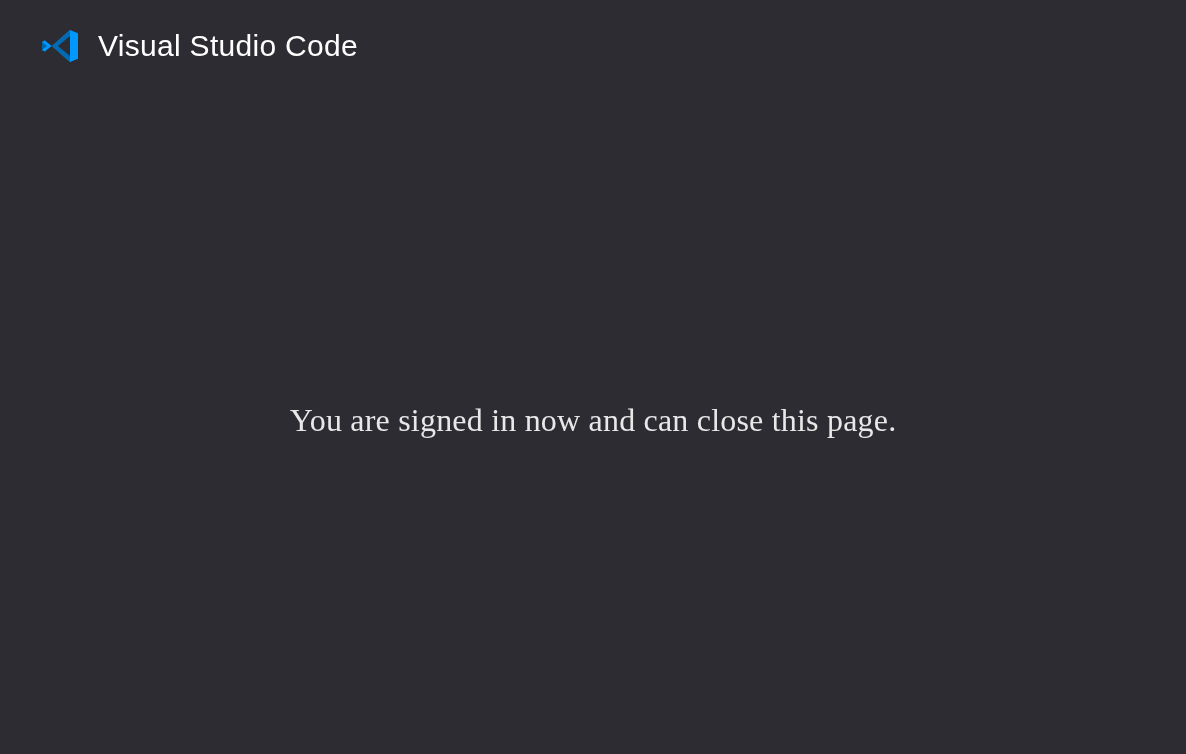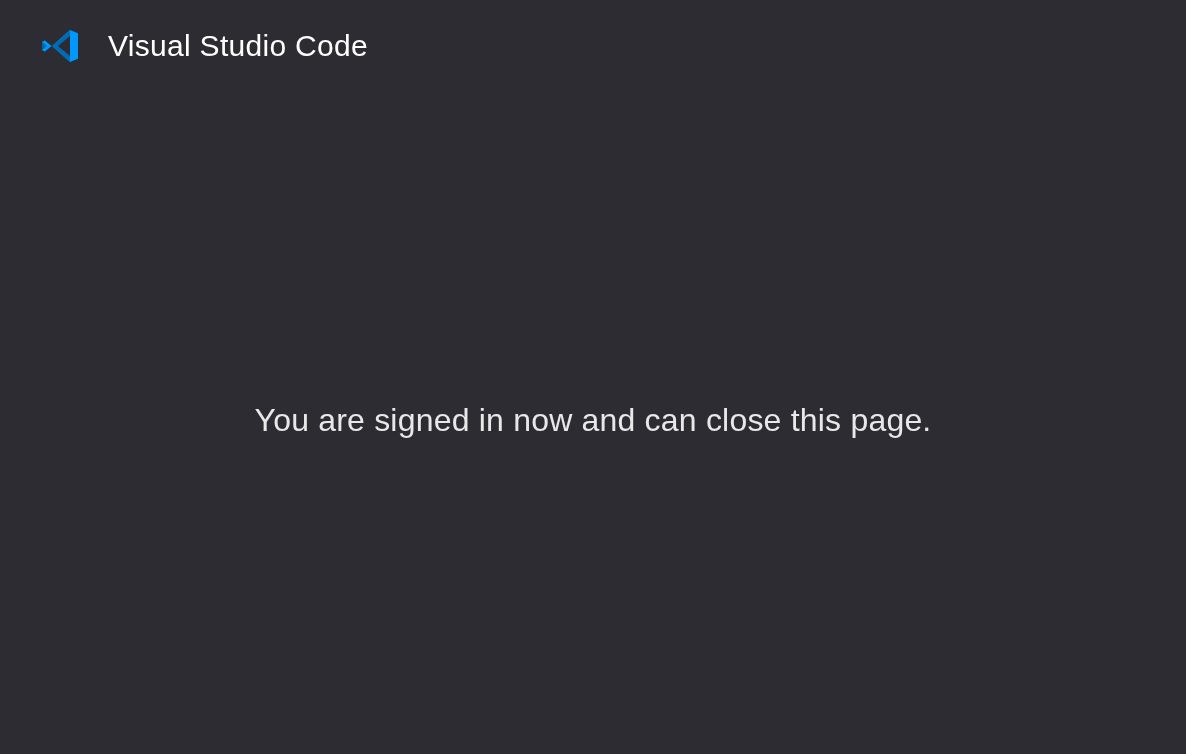--- a/index.html
+++ b/index.html
@@ -14,21 +14,21 @@
       background-color: #2c2c32;
       font-family: "Segoe UI", -apple-system, BlinkMacSystemFont, sans-serif;
       color: #ffffff;
       overflow: hidden;
     }
     
     .header {
       display: flex;
       align-items: center;
       padding: 26px 40px;
-      gap: 28px;
+      gap: 18px;
     }
     
     .logo {
       width: 40px;
       height: 40px;
       display: flex;
       align-items: center;
       justify-content: center;
     }
     
@@ -37,20 +37,21 @@
       font-weight: 400;
       color: #ffffff;
       letter-spacing: 0.3px;
     }
     
     .content {
       display: flex;
       justify-content: center;
       align-items: center;
       padding-top: 310px;
+      font-family: Liberation Serif, serif;
     }
     
     .message {
       font-size: 32px;
       font-weight: 400;
       color: #e8e8e8;
       text-align: center;
       letter-spacing: 0.2px;
     }
   </style>

